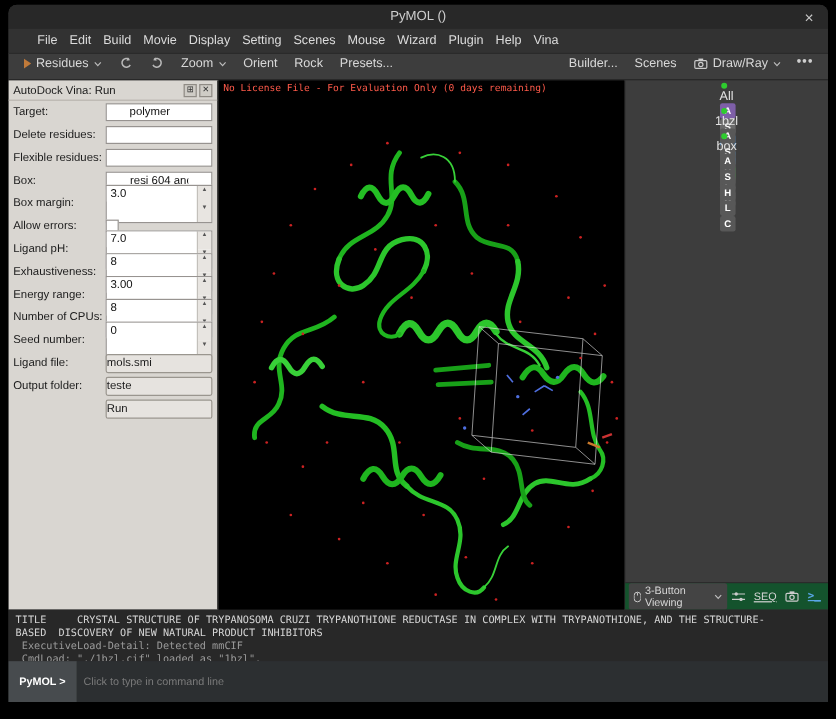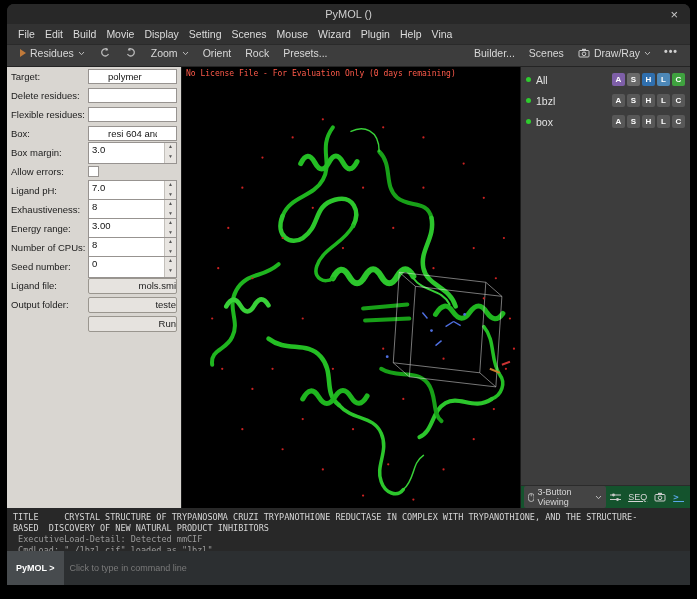--- a/index.html
+++ b/index.html
@@ -8,21 +8,21 @@
             background:#2e2e2e; border-radius:7px 7px 0 0; overflow:hidden;
             display:flex; flex-direction:column; }
 
   
   .titlebar { height:20px; background:#282828; display:flex; align-items:center; justify-content:center;
               position:relative; color:#cfcfcf; font-size:11px; flex:0 0 auto; }
   .titlebar .close { position:absolute; right:12px; top:0; height:20px; display:flex; align-items:center;
                      color:#c8c8c8; font-size:13px; cursor:default; }
 
   
-  .menubar { height:20px; background:#323232; display:flex; align-items:center; padding:0 6px;
+  .menubar { height:20px; background:#323232; display:flex; align-items:center; padding:0 19px;
              color:#dcdcdc; font-size:10.5px; flex:0 0 auto; }
   .menubar span { padding:2px 5px; }
 
   
   .toolbar { height:23px; background:#3d3d3d; border-top:1px solid #2a2a2a; border-bottom:1px solid #242424;
              display:flex; align-items:flex-start; padding:0 6px; color:#d8d8d8; font-size:10.5px; flex:0 0 auto; }
   .tb-btn { display:flex; align-items:center; gap:4px; padding:2px 7px; border-radius:2px; }
   .tb-spacer { flex:1; }
   .tri { width:0; height:0; border-left:6px solid #c07a3a; border-top:4px solid transparent; border-bottom:4px solid transparent; }
   .chev svg { display:block; }
@@ -36,39 +36,39 @@
   .panel-header { height:17px; display:flex; align-items:center; padding:0 4px; font-size:9.5px; color:#1a1a1a;
                   border-bottom:1px solid #b9b5af; }
   .panel-header .ph-title { flex:1; }
   .ph-btn { width:11px; height:11px; border:1px solid #8f8b85; background:#cfccc6; font-size:7px; line-height:9px;
             text-align:center; color:#333; margin-left:2px; }
   .frow { height:19px; display:flex; align-items:center; justify-content:space-between; padding:0 4px; }
   .flabel { font-size:9.5px; color:#1b1b1b; white-space:nowrap; }
   .fctrl { width:89px; display:flex; }
   .fctrl input[type=text] { width:100%; height:15px; border:1px solid #979390; background:#fff; font-size:9.5px;
                             padding:0 19px; font-family:"Liberation Sans",sans-serif; color:#111; }
-  .spinwrap { width:100%; height:22px; border:1px solid #979390; background:#fff; display:flex; }
+  .spinwrap { width:100%; height:32px; border:1px solid #979390; background:#fff; display:flex; }
   .spinwrap input { flex:1; min-width:0; border:none; height:13px; font-size:9.5px; padding:0 3px; color:#111;
                     font-family:"Liberation Sans",sans-serif; background:#fff; }
   .spinner { width:12px; display:flex; flex-direction:column; border-left:1px solid #c3c0bb; }
   .spinner span { flex:1; font-size:5px; line-height:6px; text-align:center; color:#555; background:#e8e5e1; }
   .cbx { width:11px; height:11px; border:1px solid #979390; background:#fff; }
   .fbtn { width:89px; height:16px; background:#e6e3df; border:1px solid #9a968f; border-radius:2px;
-          font-size:9.5px; color:#1b1b1b; text-align:right; line-height:14px; }
+          font-size:9.5px; color:#1b1b1b; text-align:left; line-height:14px; }
 
   
   .viewport { flex:1; background:#000; position:relative; overflow:hidden; }
   .eval-text { position:absolute; left:4px; top:2px; font-family:"DejaVu Sans Mono",monospace;
                font-size:8px; color:#ff5a4a; white-space:nowrap; z-index:2; }
   .viewport svg { position:absolute; inset:0; }
 
   
   .right-col { width:170px; background:#3d3d3d; border-left:1px solid #1c1c1c; display:flex; flex-direction:column; }
   .obj-panel { flex:1; padding-top:2px; }
-  .obj-row { height:21px; display:flex; align-items:center; padding:0 5px; }
+  .obj-row { height:21px; display:flex; align-items:center; padding:0 5px;flex-direction:column; }
   .bullet { width:5px; height:5px; border-radius:50%; background:#2ecc2e; margin-right:5px; flex:0 0 auto; }
   .obj-name { flex:1; color:#e2e2e2; font-size:10.5px; }
   .obtn { width:13px; height:13px; margin-left:2px; border-radius:2px; background:#585858; color:#fff;
           font-size:8px; font-weight:bold; text-align:center; line-height:13px; }
   .c-A { background:#7e5fa8; } .c-S { background:#6a6a6a; } .c-H { background:#2f6fae; }
   .c-L { background:#4d88b8; } .c-C { background:#3fa23f; }
 
   
   .view-bar { flex:0 0 17px; background:#14532d; border-top:1px solid #2b2b2b; display:flex; align-items:center;
               padding:0 3px; gap:1px; color:#d5d5d5; font-size:9px; }
@@ -173,20 +173,25 @@
             <path d="M1,1 L3.5,3.7 6,1" stroke="#bbb" fill="none" stroke-width="1"></path>
           </svg>
         </span>
     </div>
     <div class="dots">•••</div>
   </div>
 
   <div class="main">
 
     <div class="left-panel">
+      <div class="panel-header">
+        <span class="ph-title">AutoDock Vina: Run</span>
+        <span class="ph-btn">⊞</span>
+        <span class="ph-btn">✕</span>
+      </div>
 
       <div class="frow">
         <span class="flabel">Target:</span>
         <span class="fctrl">
             <input type="text" value="polymer" style="">
           </span>
       </div>
       <div class="frow">
         <span class="flabel">Delete residues:</span>
         <span class="fctrl">

